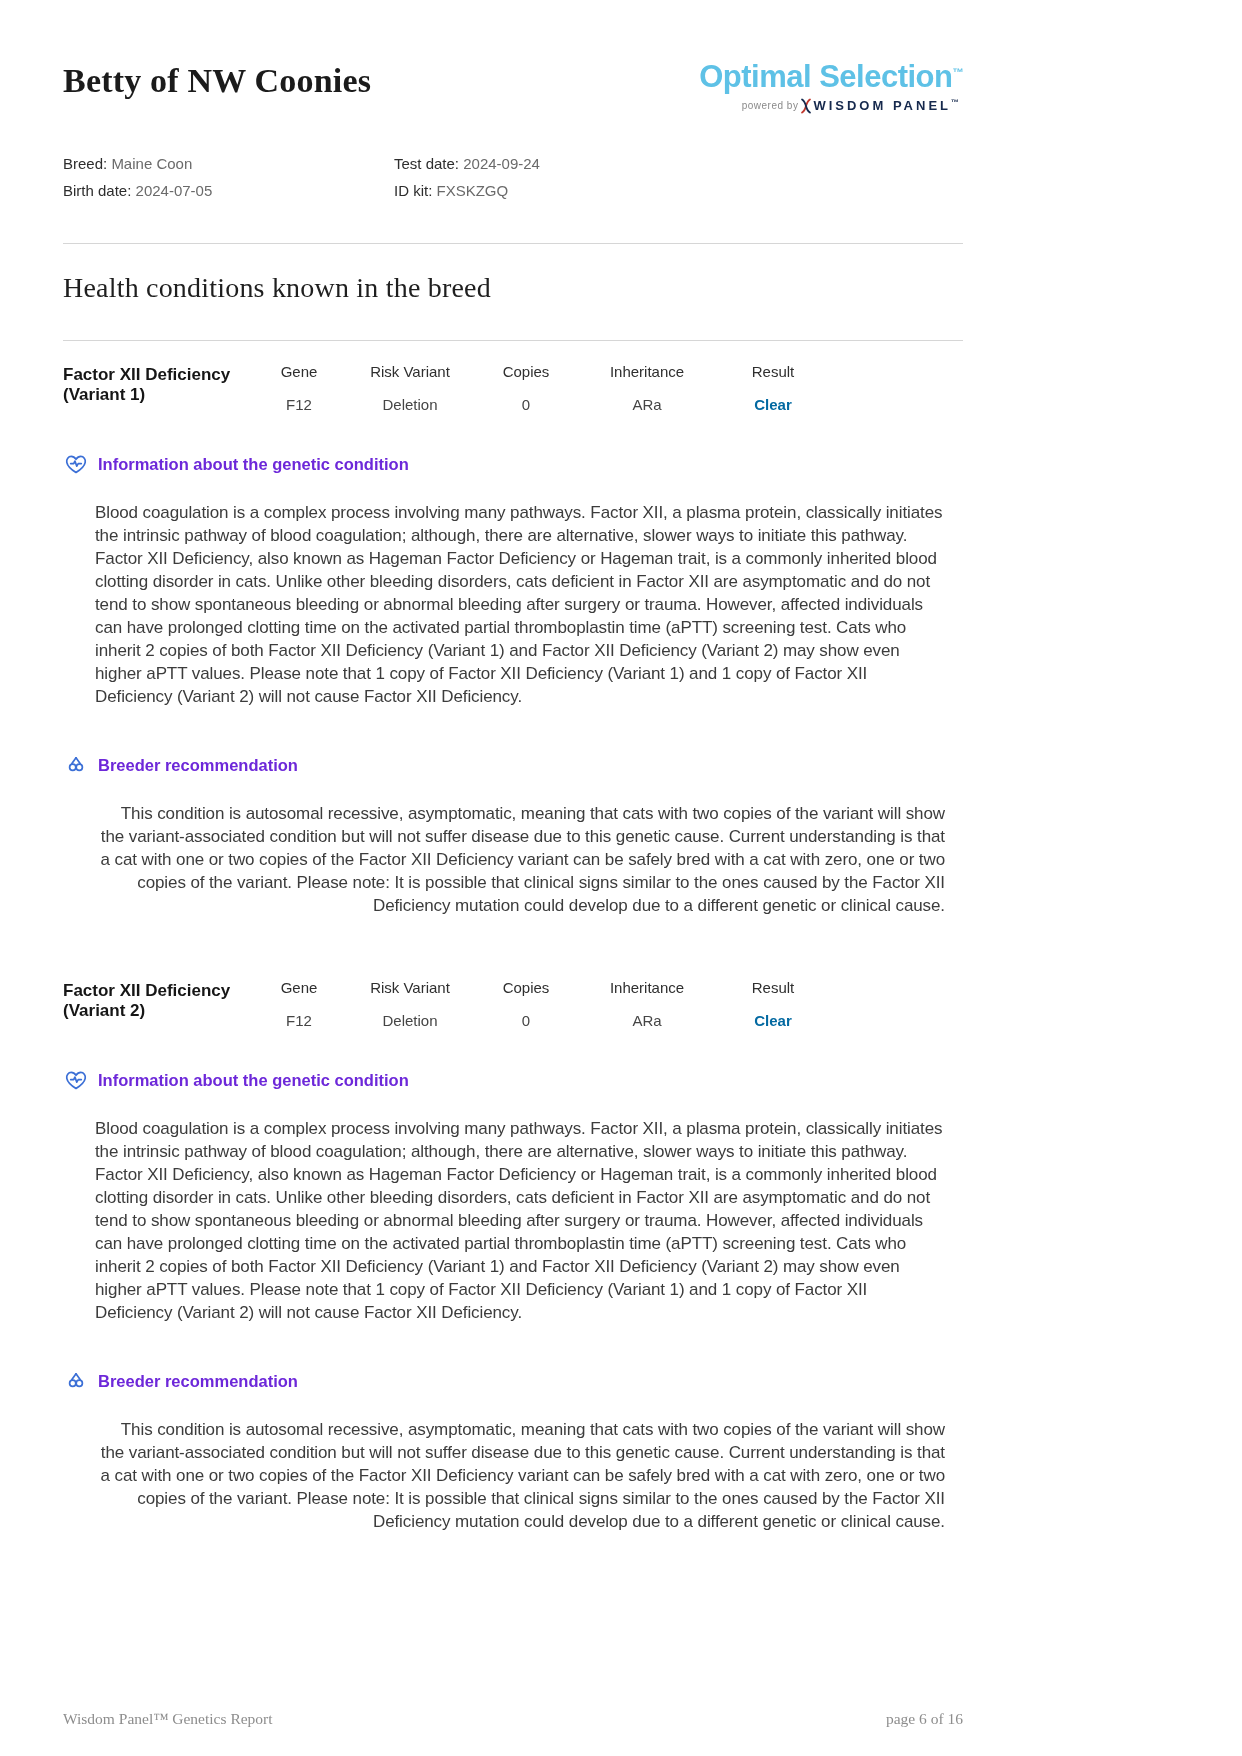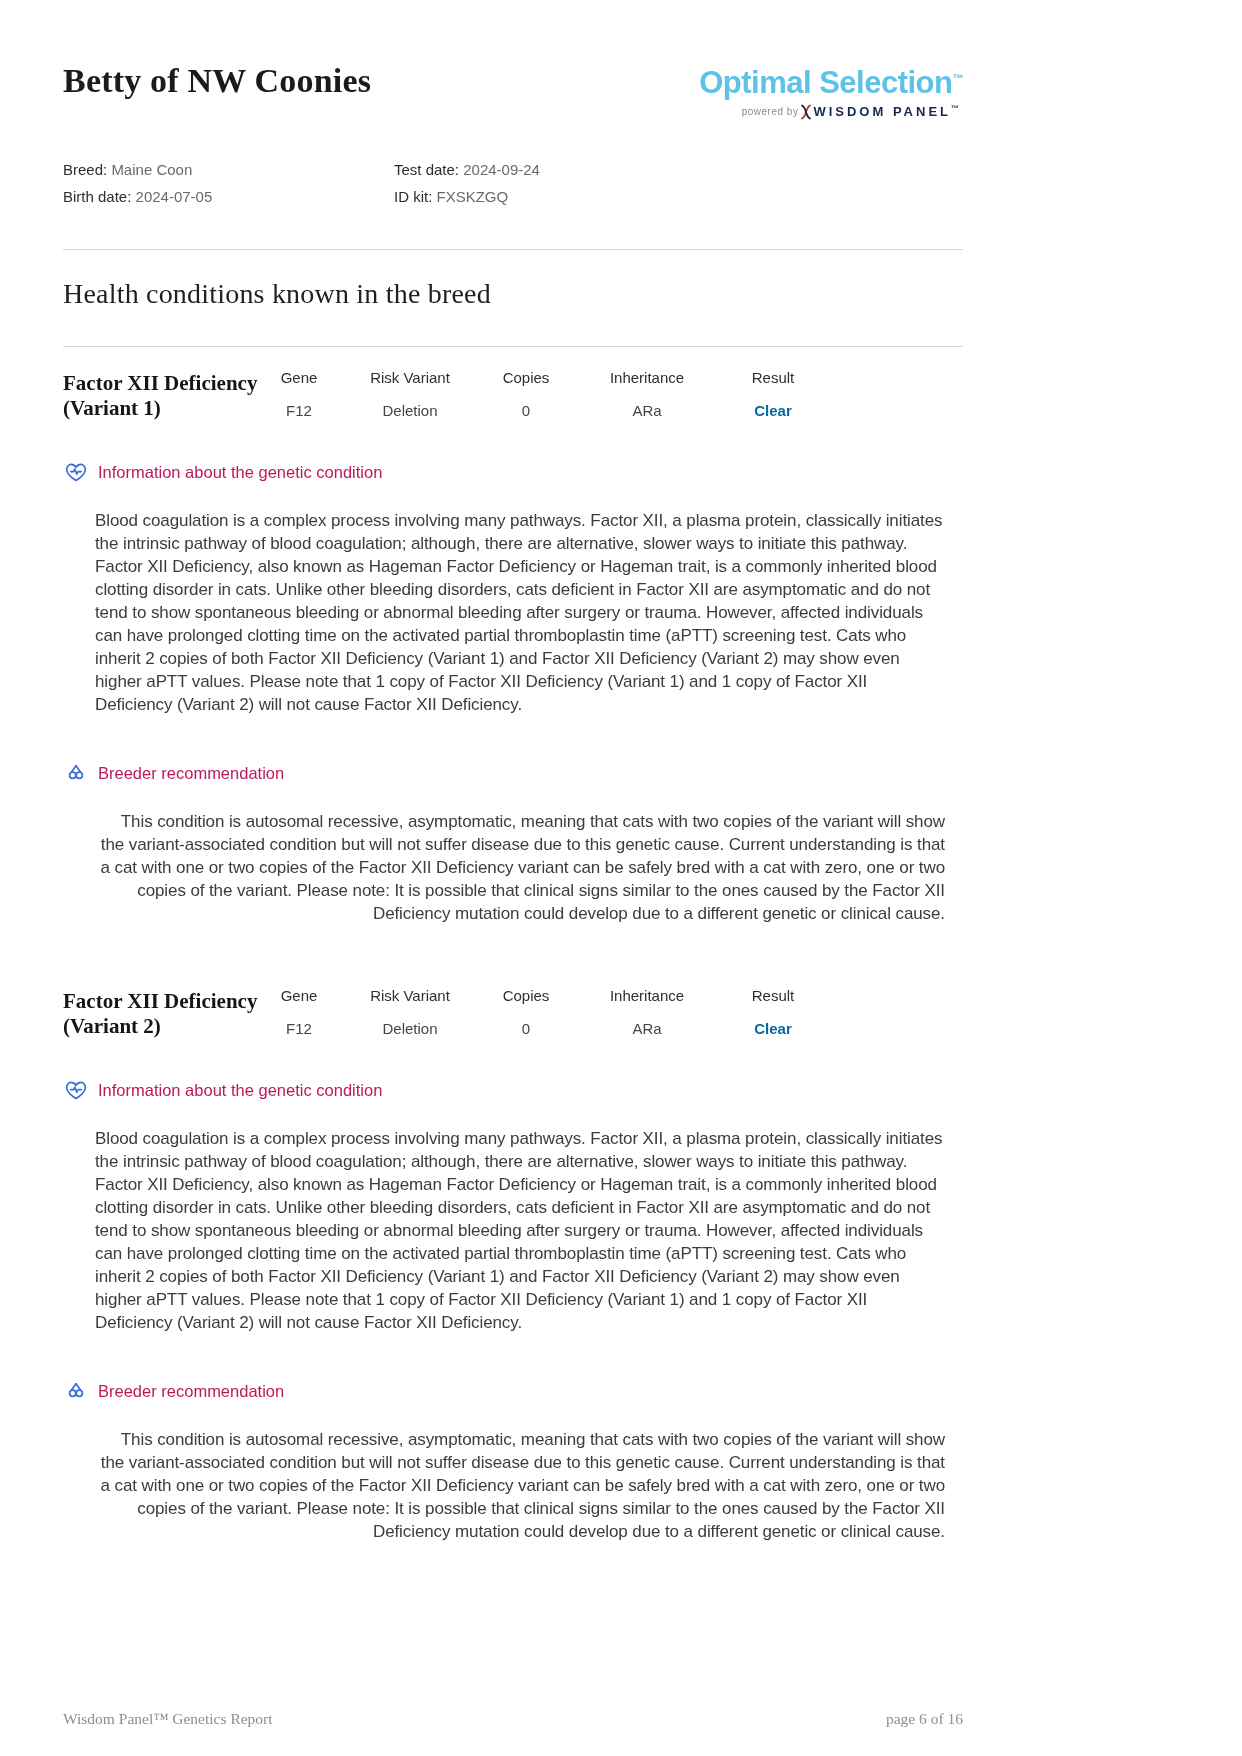--- a/index.html
+++ b/index.html
@@ -15,21 +15,21 @@
     display:flex; flex-direction:column;
   }
 
   
   .top-row { display:flex; justify-content:space-between; align-items:flex-start; }
   .pet-title {
     font-family:"Liberation Serif", serif;
     font-size:34px; font-weight:600; color:#1b1b1b;
     margin-top:10px; letter-spacing:.2px;
   }
-  .brand-block { text-align:left; margin-top:14px; }
+  .brand-block { text-align:left; margin-top:8px; }
   .brand-name {
     font-size:31px; font-weight:bold; letter-spacing:-.5px;
     color:#5ec1e6; line-height:1.1;
   }
   .brand-name sup { font-size:11px; font-weight:bold; vertical-align:super; }
   .powered-row {
     display:flex; align-items:center; justify-content:flex-end;
     gap:0; margin-top:3px; padding-right:4px;
   }
   .powered-by { font-size:10px; color:#8a8a8a; letter-spacing:.5px; }
@@ -53,36 +53,36 @@
   .section-heading {
     font-family:"Liberation Serif", serif;
     font-size:28px; font-weight:500; color:#1f1f1f;
     margin-top:28px; letter-spacing:.2px;
   }
 
   
   .condition { margin-top:22px; }
   .condition.second { margin-top:62px; }
   .cond-header { display:flex; align-items:flex-start; }
-  .cond-name { flex:1; font-size:21px; font-weight:bold; color:#161616; padding-top:2px;font-family:Liberation Serif, serif; }
+  .cond-name { flex:1; font-size:17px; font-weight:bold; color:#161616; padding-top:2px; }
   .cond-table {
     display:grid;
     grid-template-columns:70px 120px 80px 130px 90px;
     column-gap:8px; row-gap:14px;
     text-align:center; margin-right:145px;gap:16px;
   }
   .cond-th { font-size:15px; color:#2f2f2f; }
   .cond-td { font-size:15px; color:#454545; }
   .result-clear { font-weight:bold; color:#0369a1; }
 
   .sub-block { margin-top:38px; }
   .icon-heading { display:flex; align-items:center; gap:7px; }
   .icon-box { width:26px; height:26px; display:flex; align-items:center; justify-content:center; flex:none; }
   .icon-box svg { width:24px; height:24px; }
-  .sub-heading { font-size:16.5px; font-weight:normal; color:#be185d; padding-left:2px; }
+  .sub-heading { font-size:16.5px; font-weight:bold; color:#6d28d9; padding-left:2px; }
   .body-text {
     margin-top:24px; padding-left:32px; padding-right:18px;
     font-size:17px; line-height:23px; color:#3c3c3c; letter-spacing:-.1px;
   }
   .breeder-block { margin-top:44px;text-align:right; }
 
   
   .footer {
     margin-top:auto;
     display:flex; justify-content:space-between; align-items:baseline;

